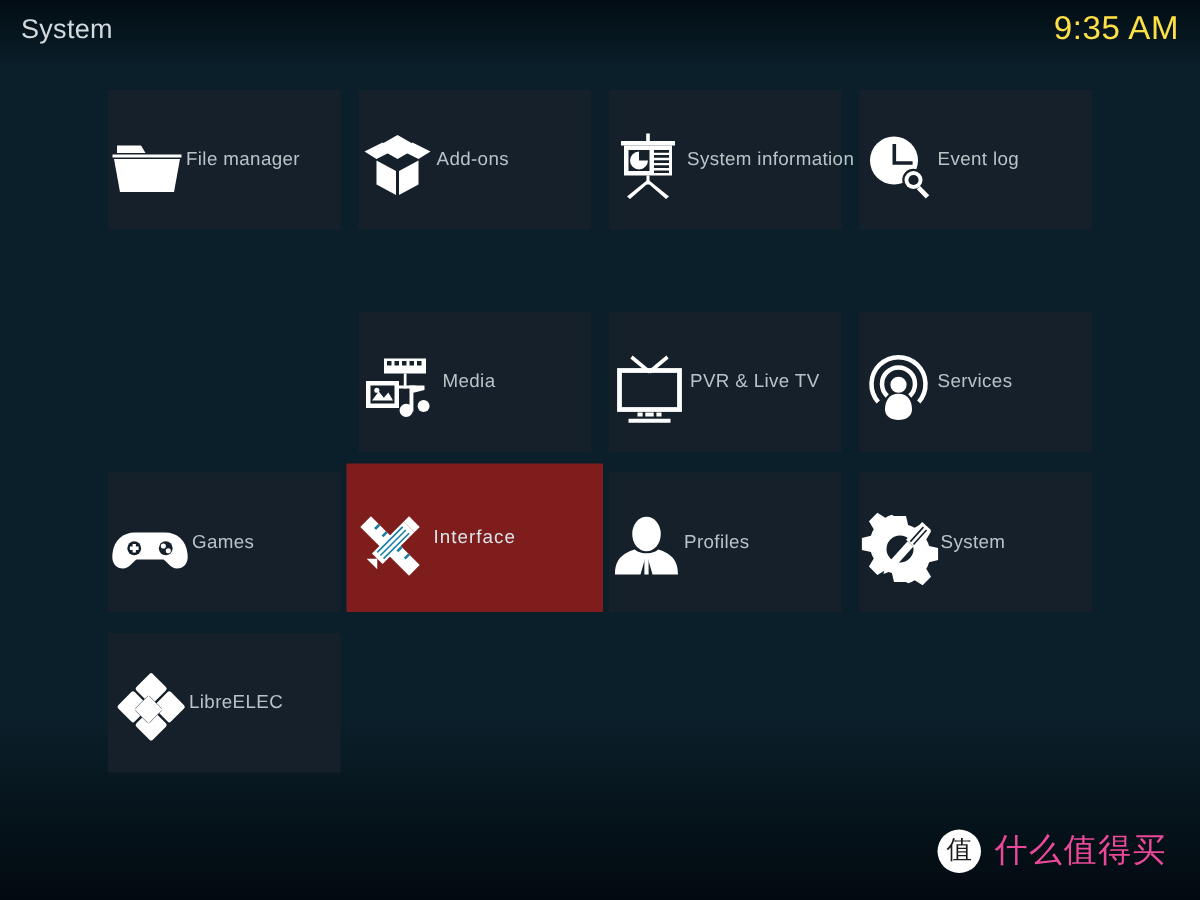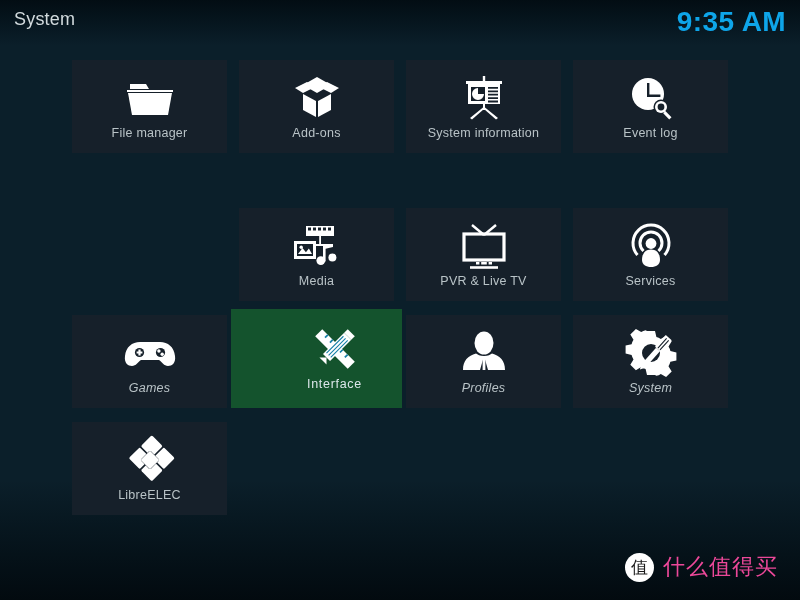--- a/index.html
+++ b/index.html
@@ -59,51 +59,49 @@
     top: 9px;
     font-size: 18px;
     color: #d2dadd;
     letter-spacing: .2px;
     font-weight: 400;
   }
   .topbar-clock {
     position: absolute;
     right: 14px;
     top: 6px;
-    font-size: 28px;
-    color: #0ea5e9;
+    font-size: 22px;
+    color: #fde047;
     letter-spacing: .4px;
-    font-weight: 700;
+    font-weight: 400;
   }
 
   
   .grid {
     position: absolute;
     z-index: 4;
     left: 0; top: 0;
     width: 800px;
     height: 600px;
     pointer-events: none;
   }
   .tile {
     position: absolute;
     width: 155px;
     height: 93px;
     background: #16202a;
     pointer-events: auto;
     display: flex;
-    flex-direction: column;
     align-items: center;
     justify-content: flex-start;
   }
   .tile.focused {
-    background: #14532d;
+    background: #7f1d1d;
     width: 171px;
     height: 99px;
-    padding-left: 36px;
   }
   .tile .glyph {
     height: 58px;
     display: flex;
     align-items: center;
     justify-content: center;
     margin-top: 9px;
   }
   .tile.focused .glyph { margin-top: 11px; }
   .tile .label {
@@ -115,21 +113,21 @@
     white-space: nowrap;
   }
   .tile.focused .label {
     color: #dce6ea;
     letter-spacing: .7px;
   }
 
   
   .r1 { top: 60px; }
   .r2 { top: 208px; }
-  .r3 { top: 315px; font-style: italic; }
+  .r3 { top: 315px; }
   .r4 { top: 422px; }
   .c1 { left: 72px; }
   .c2 { left: 239px; }
   .c3 { left: 406px; }
   .c4 { left: 573px; }
   .tile.focused.c2 { left: 231px; top: 309px; }
 
   
   .section-caption {
     position: absolute;

